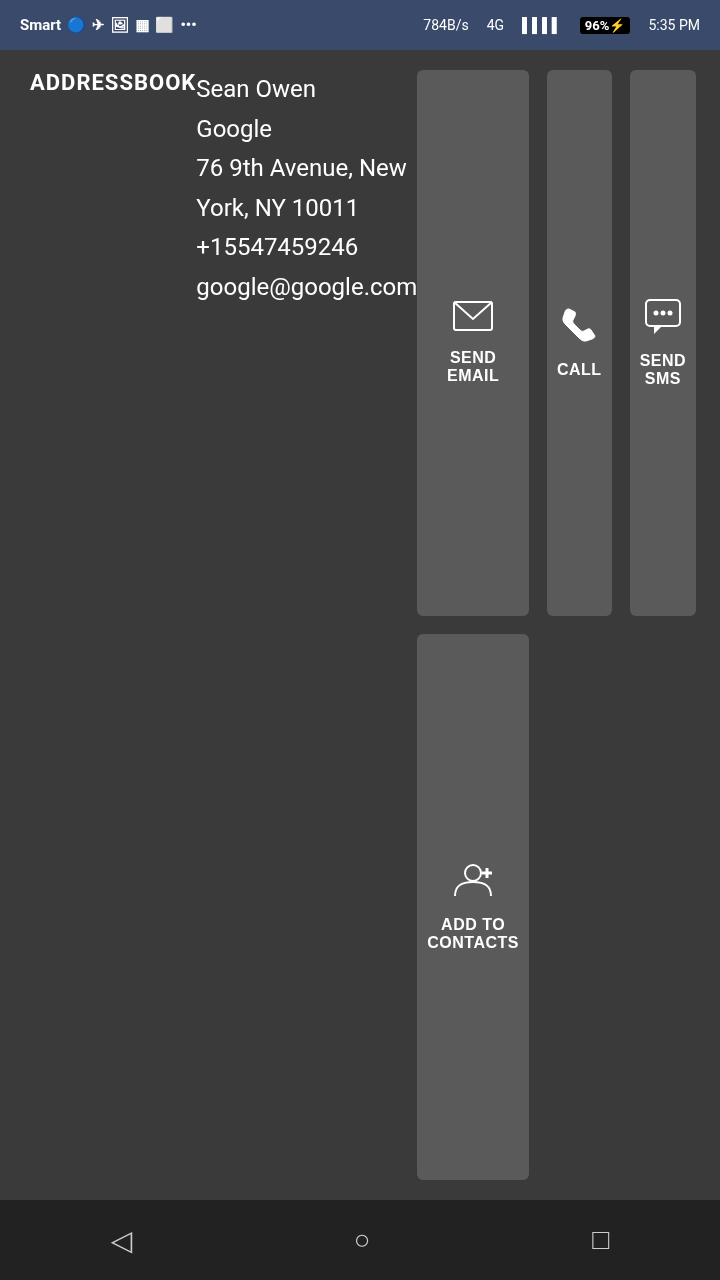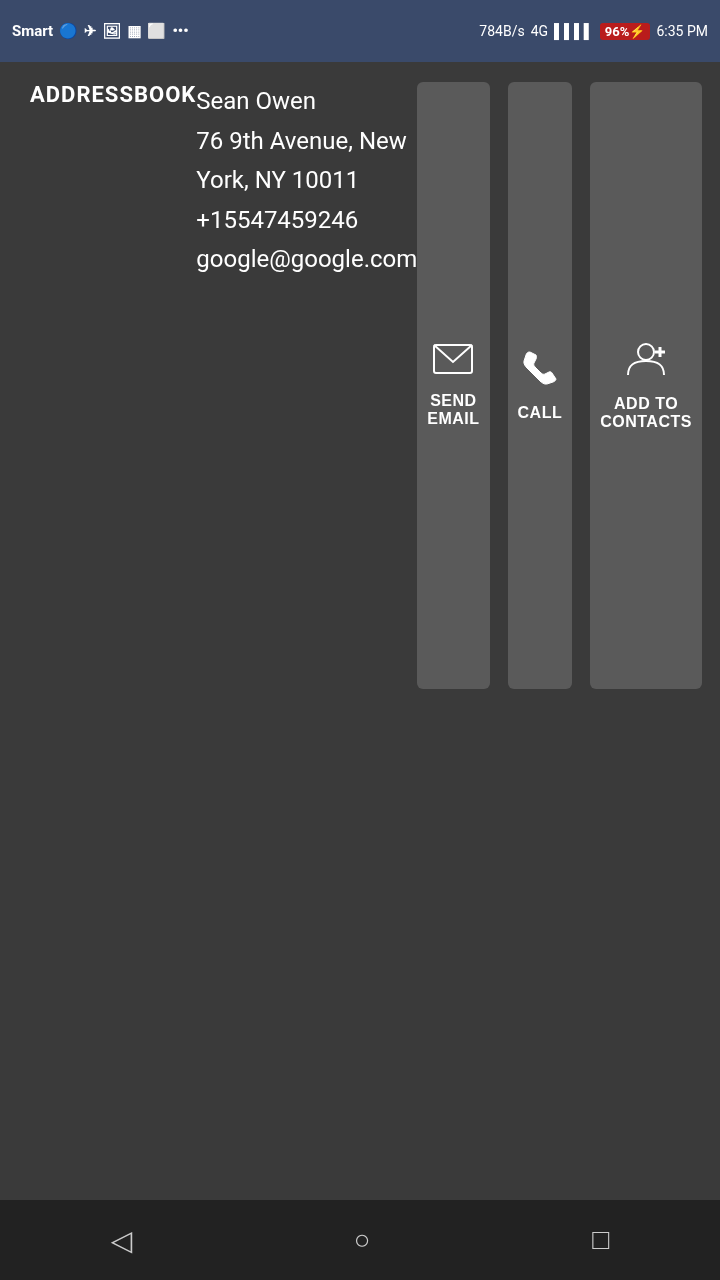--- a/index.html
+++ b/index.html
@@ -11,48 +11,48 @@
       background-color: #3a3a3a;
       font-family: 'Roboto', Arial, sans-serif;
       color: #ffffff;
       overflow: hidden;
       display: flex;
       flex-direction: column;
     }
 
     
     .status-bar {
-      height: 62px;
+      height: 50px;
       background-color: #3a4a6a;
       display: flex;
       align-items: center;
       justify-content: space-between;
-      padding: 0 12px;
+      padding: 0 20px;
       flex-shrink: 0;
     }
 
     .status-left {
       display: flex;
       align-items: center;
       gap: 6px;
       font-size: 15px;
       font-weight: bold;
     }
 
     .status-right {
       display: flex;
       align-items: center;
-      gap: 6px;
+      gap: 18px;
       font-size: 14px;
     }
 
     .battery-box {
       display: inline-flex;
       align-items: center;
-      background: #b91c1c;
+      background: #000000;
       border-radius: 3px;
       padding: 1px 5px;
       font-size: 13px;
       font-weight: bold;
     }
 
     
     .content {
       flex: 1;
       padding: 20px 30px;
@@ -182,30 +182,31 @@
     <span>⬜</span>
     <span>•••</span>
   </div>
   <div class="status-right">
     <span>784B/s</span>
     <span>4G</span>
     <span>▌▌▌▌</span>
     <span class="battery-box">
       <span>96</span>%⚡
     </span>
-    <span>6:35 PM</span>
+    <span>5:35 PM</span>
   </div>
 </div>
 
 <div class="content">
 
   <h1 class="page-title">ADDRESSBOOK</h1>
 
   <div class="contact-info">
     <p>Sean Owen</p>
+    <p>Google</p>
     <p>76 9th Avenue, New York, NY 10011</p>
     <p>+15547459246</p>
     <p>google@google.com</p>
   </div>
 
   <div class="buttons-grid">
 
     <button class="action-btn">
       <span class="btn-icon">
         <svg class="icon-envelope" viewBox="0 0 40 30" fill="white" xmlns="http://www.w3.org/2000/svg">
@@ -220,20 +221,32 @@
 
     <button class="action-btn">
       <span class="btn-icon">
         <svg class="icon-phone" viewBox="0 0 36 36" fill="white" xmlns="http://www.w3.org/2000/svg">
           <path d="M7,2 C7,2 5,2 4,5 L2,11 C2,11 1,14 5,18 L18,31 C22,35 25,34 25,34 L31,32 C34,31 34,29 34,29 L30,23 C30,23 29,21 27,22 L23,24 C23,24 21,25 19,23 L13,17 C11,15 12,13 12,13 L14,9 C15,7 14,5 14,5 L8,2 C8,2 7.5,2 7,2 Z" stroke="white" stroke-width="1" fill="white"></path>
         </svg>
       </span>
       <span class="btn-label">CALL</span>
     </button>
 
+    <button class="action-btn">
+      <span class="btn-icon">
+        <svg class="icon-sms" viewBox="0 0 38 36" fill="white" xmlns="http://www.w3.org/2000/svg">
+          <rect x="2" y="2" width="34" height="26" rx="4" ry="4" stroke="white" stroke-width="2" fill="none"></rect>
+          <polygon points="10,28 10,36 18,28" fill="white"></polygon>
+          <circle cx="12" cy="15" r="2.5" fill="white"></circle>
+          <circle cx="19" cy="15" r="2.5" fill="white"></circle>
+          <circle cx="26" cy="15" r="2.5" fill="white"></circle>
+        </svg>
+      </span>
+      <span class="btn-label">SEND SMS</span>
+    </button>
 
     <button class="action-btn">
       <span class="btn-icon">
         <svg class="icon-addcontact" viewBox="0 0 44 36" fill="white" xmlns="http://www.w3.org/2000/svg">
           <circle cx="22" cy="11" r="8" stroke="white" stroke-width="2" fill="none"></circle>
           <path d="M4,34 C4,24 10,20 22,20 C34,20 40,24 40,34" stroke="white" stroke-width="2" fill="none"></path>
           <line x1="36" y1="6" x2="36" y2="16" stroke="white" stroke-width="3"></line>
           <line x1="31" y1="11" x2="41" y2="11" stroke="white" stroke-width="3"></line>
         </svg>
       </span>

